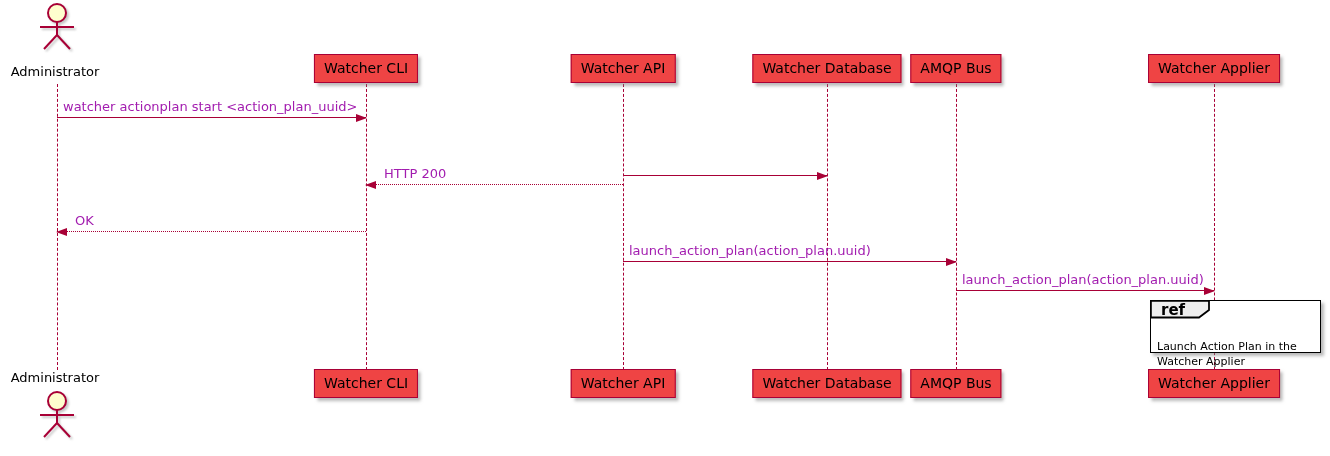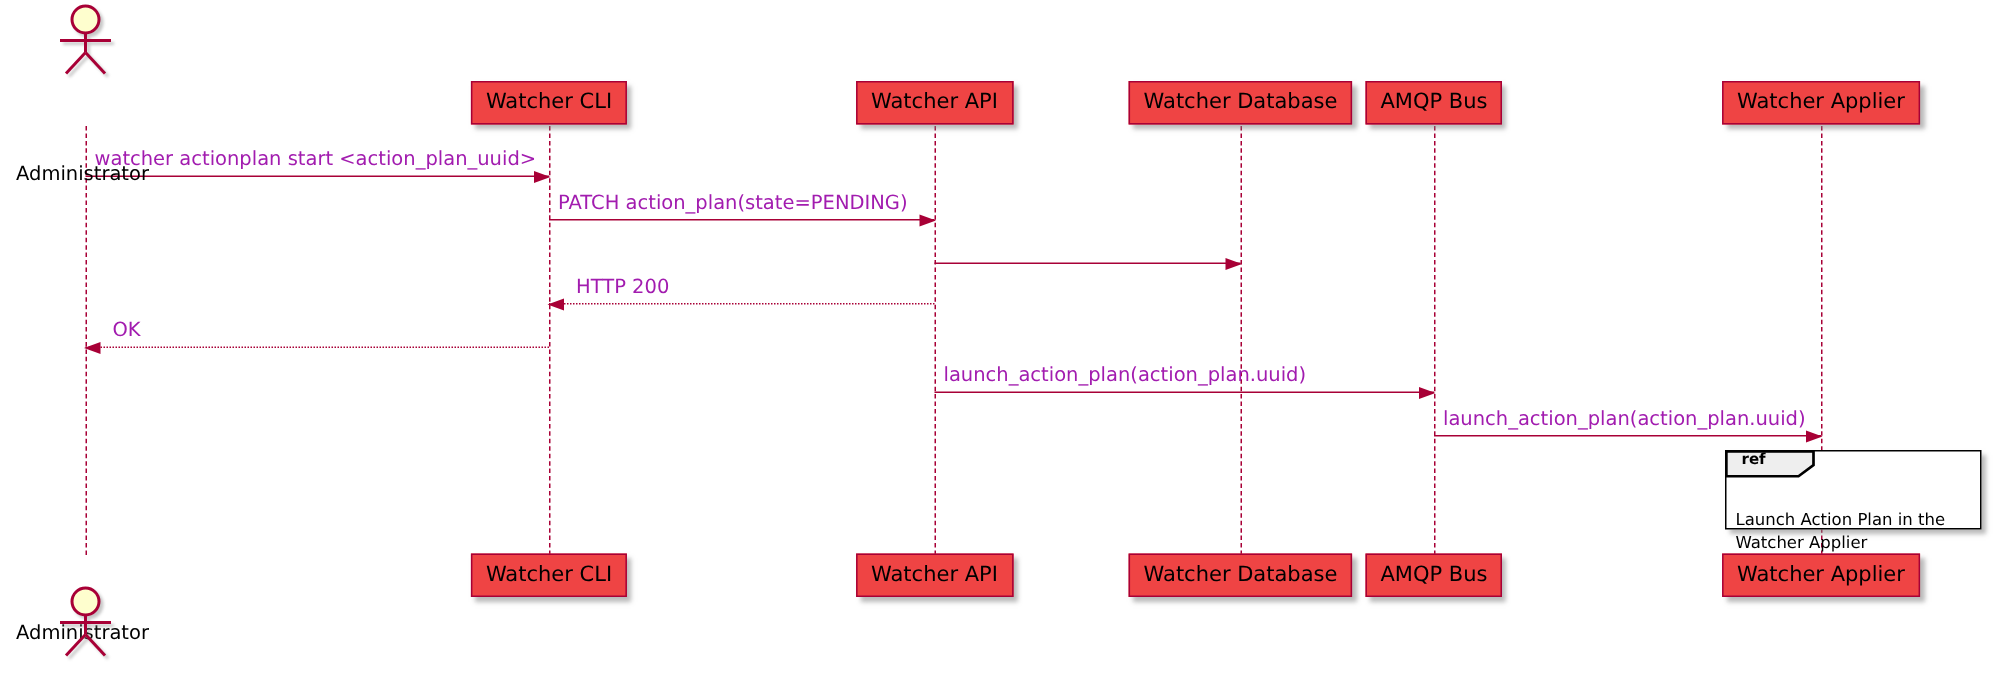--- a/index.html
+++ b/index.html
@@ -19,21 +19,21 @@
     position:absolute; transform:translateX(-50%);
     background:#ef4444; border:1.6px solid #A80036;
     padding:5px 9px 6px 9px; font-size:14px; line-height:16px;
     white-space:nowrap; z-index:3;
     box-shadow:3px 3px 3px rgba(130,130,130,0.55);
   }
   
   .actor-svg { position:absolute; z-index:3; filter:drop-shadow(2.5px 2.5px 1px rgba(130,130,130,0.45)); }
   .actor-label {
     position:absolute; transform:translateX(-50%); font-size:13px;
-    white-space:nowrap; z-index:3;margin-top:45px;
+    white-space:nowrap; z-index:3;
   }
   
   .msg { position:absolute; height:18px; z-index:2; }
   .msg .lbl {
     position:absolute; bottom:4px; white-space:nowrap;
     font-size:13px; color:#a21caf; left:6px;
   }
   .msg.ret .lbl { left:18px; }
   .msg .line { position:absolute; left:0; right:0; bottom:0; height:0; border-top:1.2px solid #A80036; }
   .msg.ret .line { border-top-style:dotted; border-top-width:1.5px; }
@@ -41,21 +41,21 @@
   .msg .head.right { right:-1px; border-left:11px solid #A80036; border-top:4px solid transparent; border-bottom:4px solid transparent; }
   .msg .head.left  { left:-1px;  border-right:11px solid #A80036; border-top:4px solid transparent; border-bottom:4px solid transparent; }
   
   .ref-box {
     position:absolute; left:1150px; top:300px; width:171px; height:53px;
     background:#ffffff; border:1.8px solid #000; z-index:4; box-sizing:border-box;
     box-shadow:3px 3px 3px rgba(130,130,130,0.55);
   }
   .ref-header { position:absolute; left:-1px; top:-1px; }
   .ref-kw {
-    position:absolute; left:10px; top:0px; font-size:10px; font-weight:bold; z-index:5;
+    position:absolute; left:10px; top:0px; font-size:15px; font-weight:bold; z-index:5;
   }
   .ref-text { position:absolute; left:6px; top:22px; font-size:11px; line-height:15px; white-space:nowrap;margin-top:16px; }
   .ref-text span { display:block; }
 </style>
 </head>
 <body>
 
 <div class="canvas">
 
   <div class="lifeline" style="left:57px"></div>
@@ -79,32 +79,27 @@
   <div class="pbox" style="left:827px;top:54px">Watcher Database</div>
   <div class="pbox" style="left:956px;top:54px">AMQP Bus</div>
   <div class="pbox" style="left:1214px;top:54px">Watcher Applier</div>
 
   <div class="msg" style="left:57px;top:100px;width:309px">
     <div class="lbl">watcher actionplan start &lt;action_plan_uuid&gt;</div>
     <div class="line"></div>
     <div class="head right"></div>
   </div>
 
-  <div class="msg" style="left:366px;top:129px;width:257px">
-    <div class="lbl">PATCH action_plan(state=PENDING)</div>
-    <div class="line"></div>
-    <div class="head right"></div>
-  </div>
 
   <div class="msg" style="left:623px;top:158px;width:204px">
     <div class="line"></div>
     <div class="head right"></div>
   </div>
 
-  <div class="msg ret" style="left:366px;top:185px;width:257px">
+  <div class="msg ret" style="left:366px;top:167px;width:257px">
     <div class="lbl">HTTP 200</div>
     <div class="line"></div>
     <div class="head left"></div>
   </div>
 
   <div class="msg ret" style="left:57px;top:214px;width:309px">
     <div class="lbl">OK</div>
     <div class="line"></div>
     <div class="head left"></div>
   </div>

